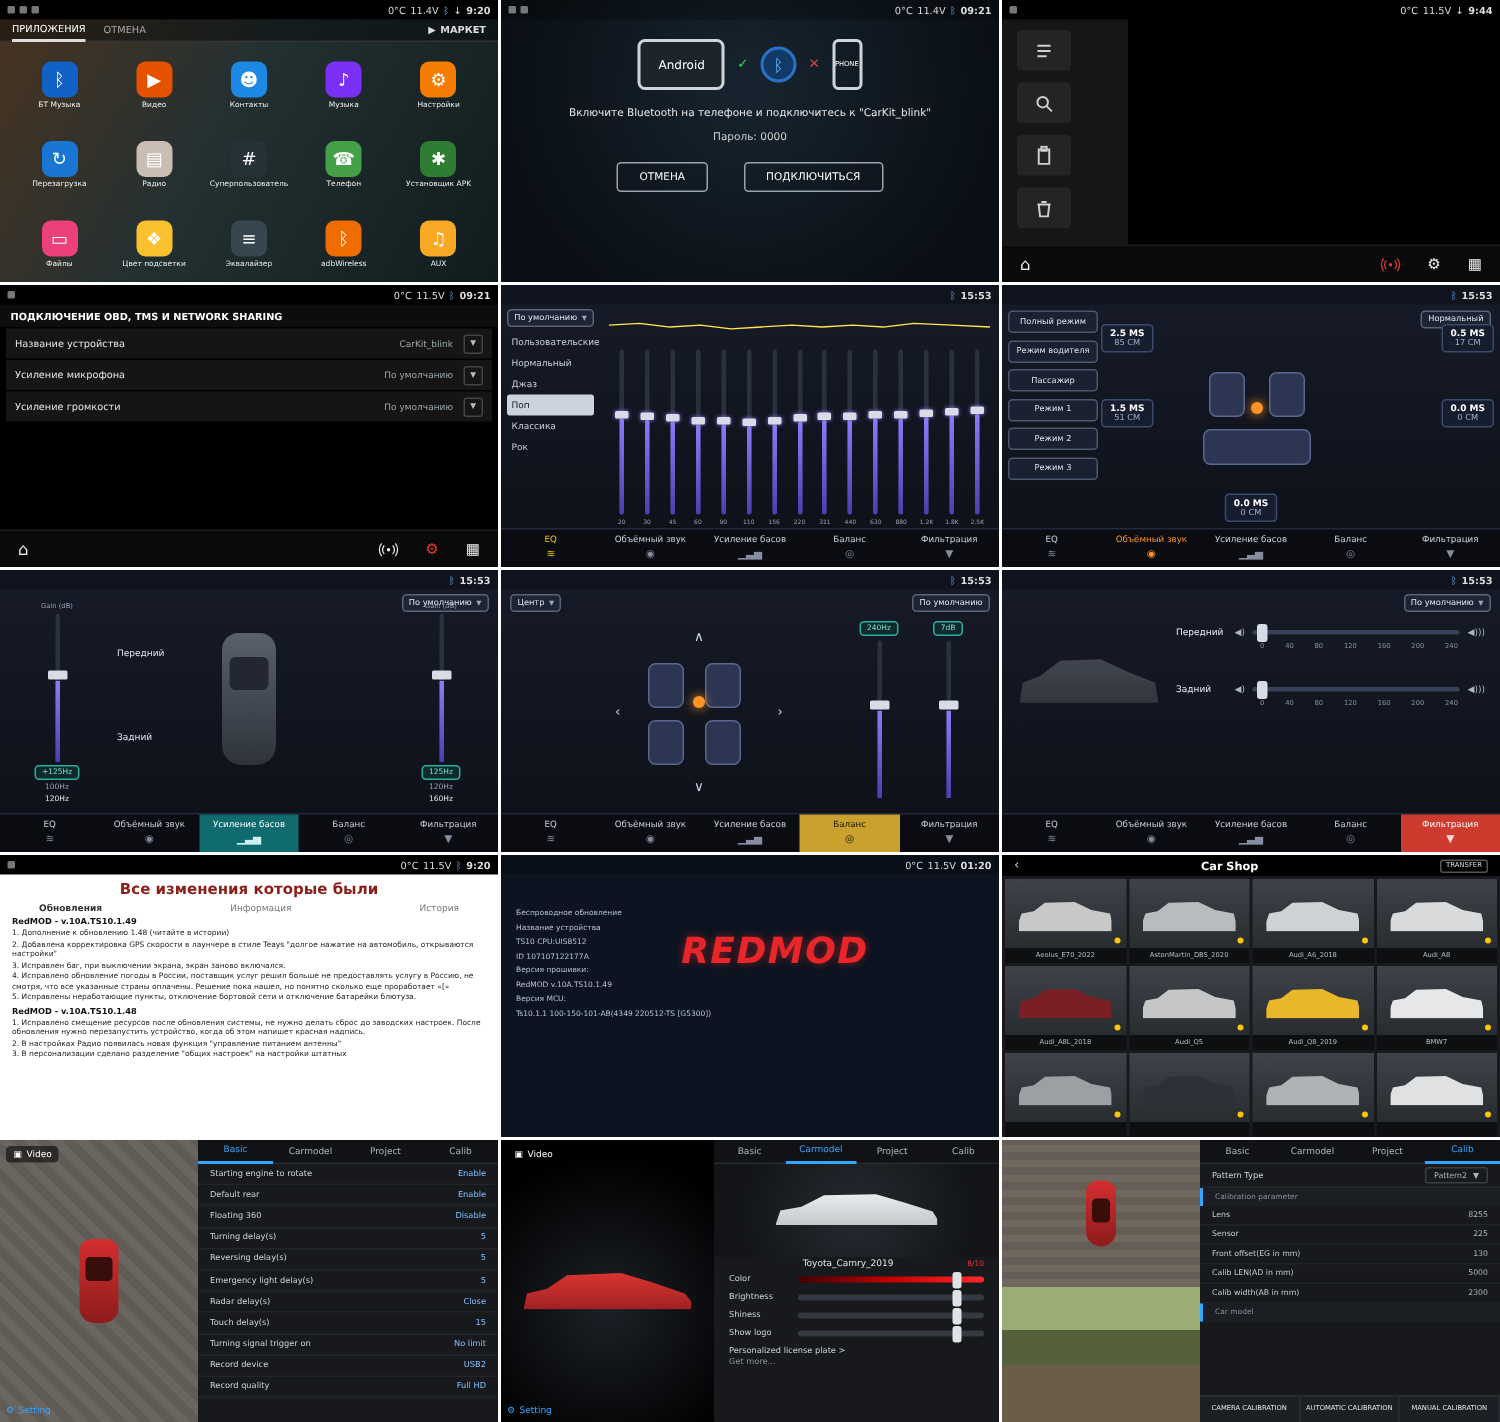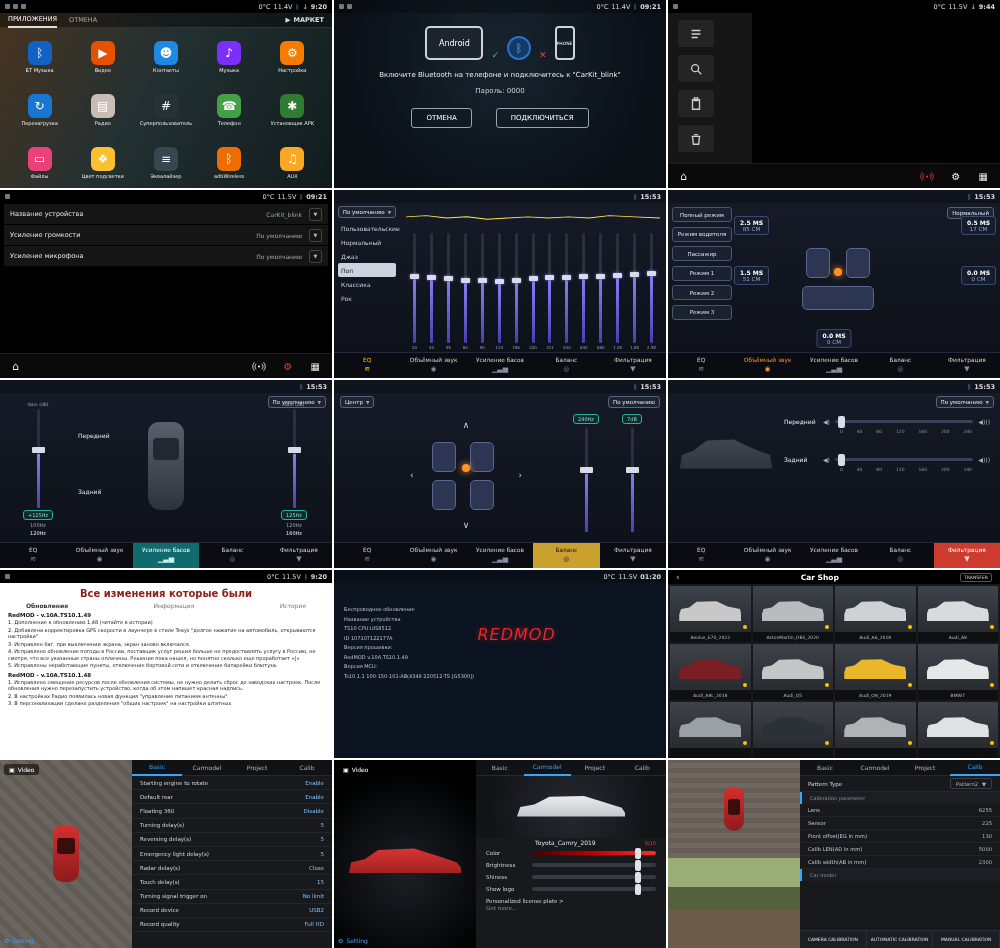--- a/index.html
+++ b/index.html
@@ -16,21 +16,21 @@
 .p-apps{background:linear-gradient(120deg,#4a3420 0%,#233032 45%,#101b1d 100%)}
 .appt{height:15px;display:flex;align-items:center;gap:12px;padding:0 8px;background:rgba(0,0,0,.4);font-size:6.5px;color:#aaa;border-bottom:1px solid #333}
 .appt .on{color:#fff;border-bottom:2px solid #ddd;padding:3px 0}
 .appt .mk{display:flex;align-items:center;gap:3px;color:#ddd}
 .appgrid{display:grid;grid-template-columns:repeat(5,1fr);grid-auto-rows:53px;padding:2px 8px}
 .app{display:flex;flex-direction:column;align-items:center;justify-content:center;gap:2px}
 .aic{width:24px;height:24px;border-radius:6px;display:flex;align-items:center;justify-content:center;font-size:12px;color:#fff}
 .albl{font-size:5px;color:#eee;white-space:nowrap}
 
 .p-bt{background:radial-gradient(circle at 50% 30%,#17242f,#0a1016 75%)}
-.btrow{display:flex;align-items:flex-end;justify-content:center;gap:8px;margin-top:13px}
+.btrow{display:flex;align-items:center;justify-content:center;gap:8px;margin-top:13px}
 .ph1{width:58px;height:34px;border:2px solid #cfd4da;border-radius:5px;background:#1c242c;display:flex;align-items:center;justify-content:center;font-size:8px;color:#fff}
 .btc{width:24px;height:24px;border-radius:50%;background:#123a66;border:2px solid #2a72c8;color:#6ab8ff;display:flex;align-items:center;justify-content:center;font-size:11px}
 .ph2{width:20px;height:34px;border:2px solid #cfd4da;border-radius:4px;display:flex;align-items:center;justify-content:center;font-size:4.5px;color:#fff}
 .ok{color:#39d353;font-size:9px}.no{color:#e0443e;font-size:9px}
 .btl1{text-align:center;font-size:7px;color:#e9e9e9;margin-top:11px;padding:0 34px;line-height:1.4}
 .btl2{text-align:center;font-size:7px;color:#cfcfcf;margin-top:6px}
 .btbtns{display:flex;justify-content:center;gap:24px;margin-top:13px}
 .btbtns button{background:transparent;border:1px solid #9aa4ad;color:#fff;font-size:7px;padding:5px 14px;border-radius:3px;font-family:inherit}
 
 .fside{position:absolute;top:13px;left:0;width:84px;bottom:25px;background:#161616;padding:7px 10px;display:flex;flex-direction:column;gap:8px}
@@ -125,21 +125,21 @@
 
 .p-log{background:#fff;color:#111}
 .lt{font-size:10px;font-weight:bold;color:#8c1d18;text-align:center;margin:5px 0 3px}
 .ltabs{display:flex;justify-content:space-between;padding:0 26px;font-size:6px;color:#777;margin-bottom:3px}
 .ltabs .on{color:#333;font-weight:bold}
 .vh{font-size:5.5px;font-weight:bold;margin:3px 8px 1px;color:#111}
 .li{font-size:5px;line-height:1.3;margin:0 8px 1px;color:#222}
 
 .p-about{background:#0b1420}
 .atitle{font-size:7px;color:#e6edf5;padding:5px 8px 2px}
-.redmod{position:absolute;left:55%;top:34%;transform:translate(-50%,-50%);font-size:16px;font-weight:normal;font-style:italic;color:#e8262a;letter-spacing:1px;text-shadow:0 0 6px rgba(232,38,42,.55)}
+.redmod{position:absolute;left:55%;top:34%;transform:translate(-50%,-50%);font-size:24px;font-weight:bold;font-style:italic;color:#e8262a;letter-spacing:1px;text-shadow:0 0 6px rgba(232,38,42,.55)}
 .alines{position:absolute;left:10px;top:36px;display:flex;flex-direction:column;gap:3.5px;font-size:5px;color:#b9c4d2;width:150px}
 
 .p-shop{background:#17191c}
 .shbar{height:14px;background:#000;display:flex;align-items:center;padding:0 8px;gap:6px}
 .shbar b{flex:1;text-align:center;font-size:7.5px;color:#fff}
 .shbar .trb{font-size:4.6px;color:#ddd;border:1px solid #555;padding:1px 3px;border-radius:2px}
 .shback{font-size:9px;color:#ccc}
 .shgrid{display:grid;grid-template-columns:repeat(4,1fr);grid-auto-rows:56px;gap:2px;padding:2px}
 .card{background:linear-gradient(180deg,#3e434a,#23272b);position:relative;display:flex;flex-direction:column}
 .carimg{flex:1;display:flex;align-items:center;justify-content:center;position:relative}
@@ -357,34 +357,35 @@
 
   <section class="panel p-obd">
     <div class="sbar">
       <span class="sq"></span>
       <span class="sp"></span>
       <span>0°C</span>
       <span>11.5V</span>
       <span class="bt-g">ᛒ</span>
       <span class="tm">09:21</span>
     </div>
+    <div class="obdtitle">ПОДКЛЮЧЕНИЕ OBD, TMS И NETWORK SHARING</div>
     <div class="obdrows">
 
     <div class="orow">
         <span class="ol">Название устройства</span>
         <span class="ov">CarKit_blink</span>
         <span class="oc">▼</span>
       </div>
         <div class="orow">
-        <span class="ol">Усиление громкости</span>
+        <span class="ol">Усиление микрофона</span>
         <span class="ov">По умолчанию</span>
         <span class="oc">▼</span>
       </div>
         <div class="orow">
-        <span class="ol">Усиление микрофона</span>
+        <span class="ol">Усиление громкости</span>
         <span class="ov">По умолчанию</span>
         <span class="oc">▼</span>
       </div>
       </div>
     <div class="botbar">
       <span class="home">⌂</span>
       <span class="sp"></span>
       <svg class="bsvg" style="color:#eee" viewBox="0 0 20 14">
           <circle cx="10" cy="7" r="1.6" fill="currentColor"></circle>
           <path d="M6 11a5.6 5.6 0 0 1 0-8M14 3a5.6 5.6 0 0 1 0 8M3.5 13A9.5 9.5 0 0 1 3.5 1M16.5 1a9.5 9.5 0 0 1 0 12" stroke="currentColor" fill="none" stroke-width="1.2"></path>

